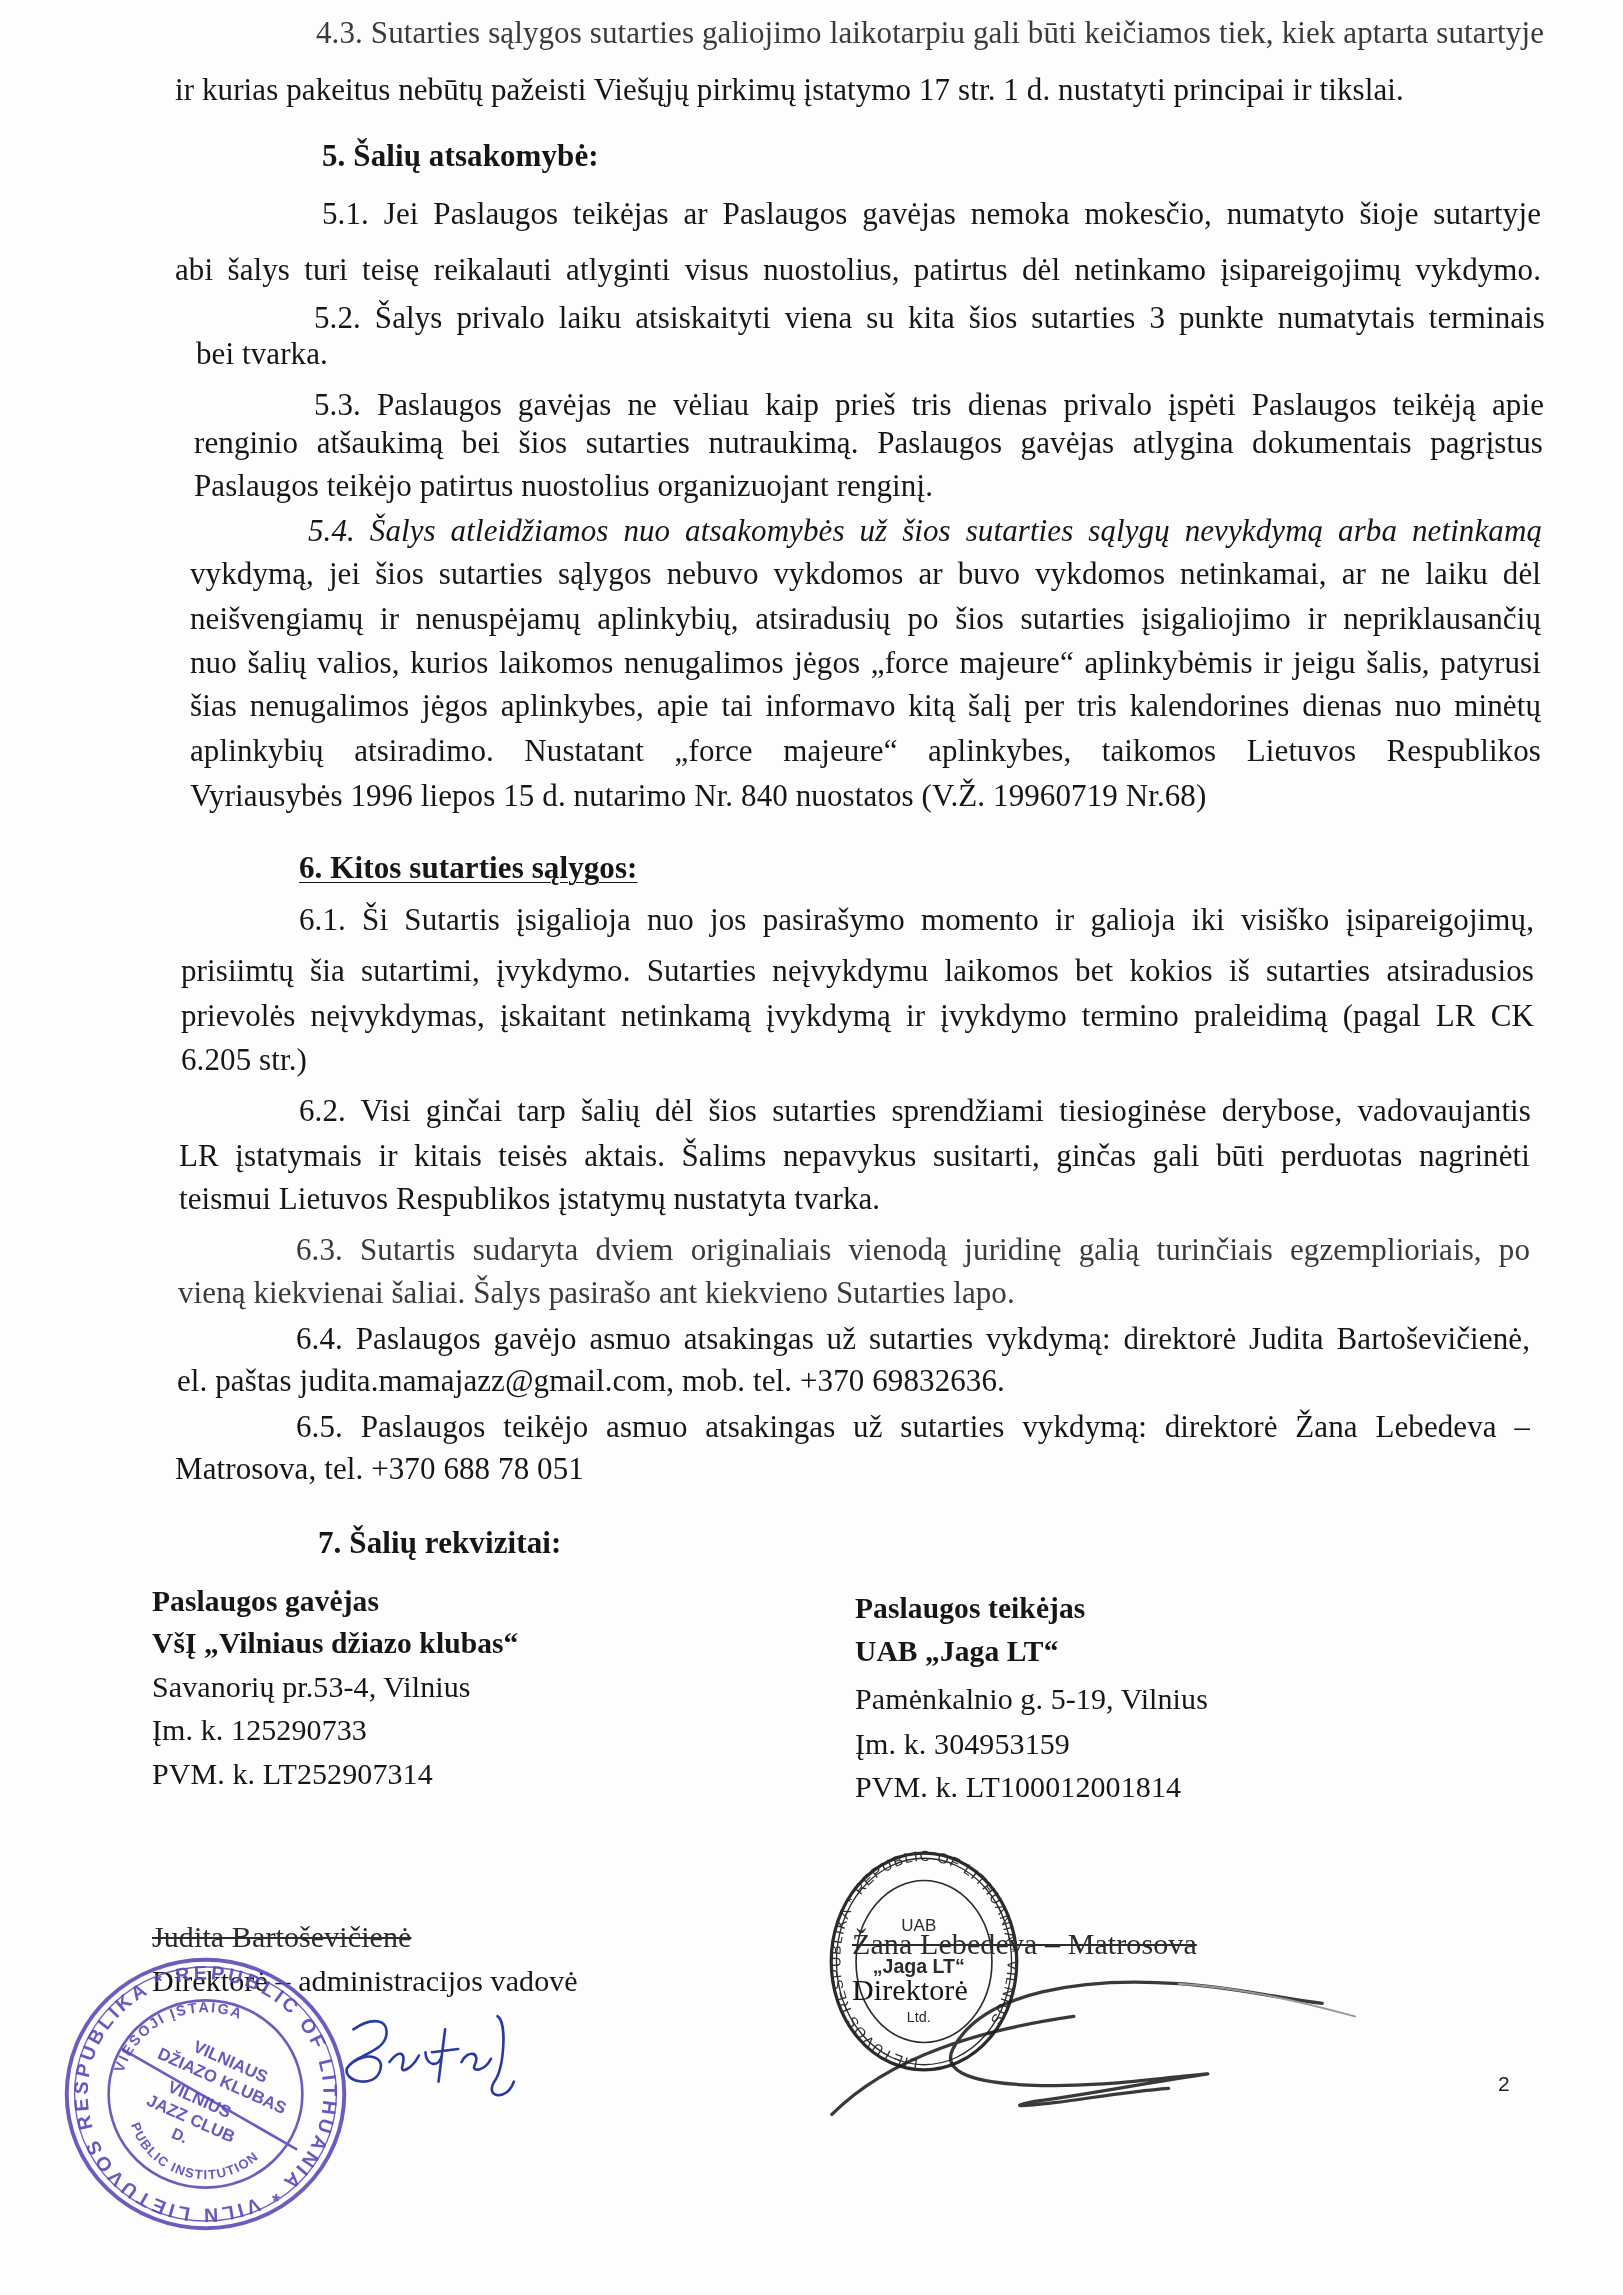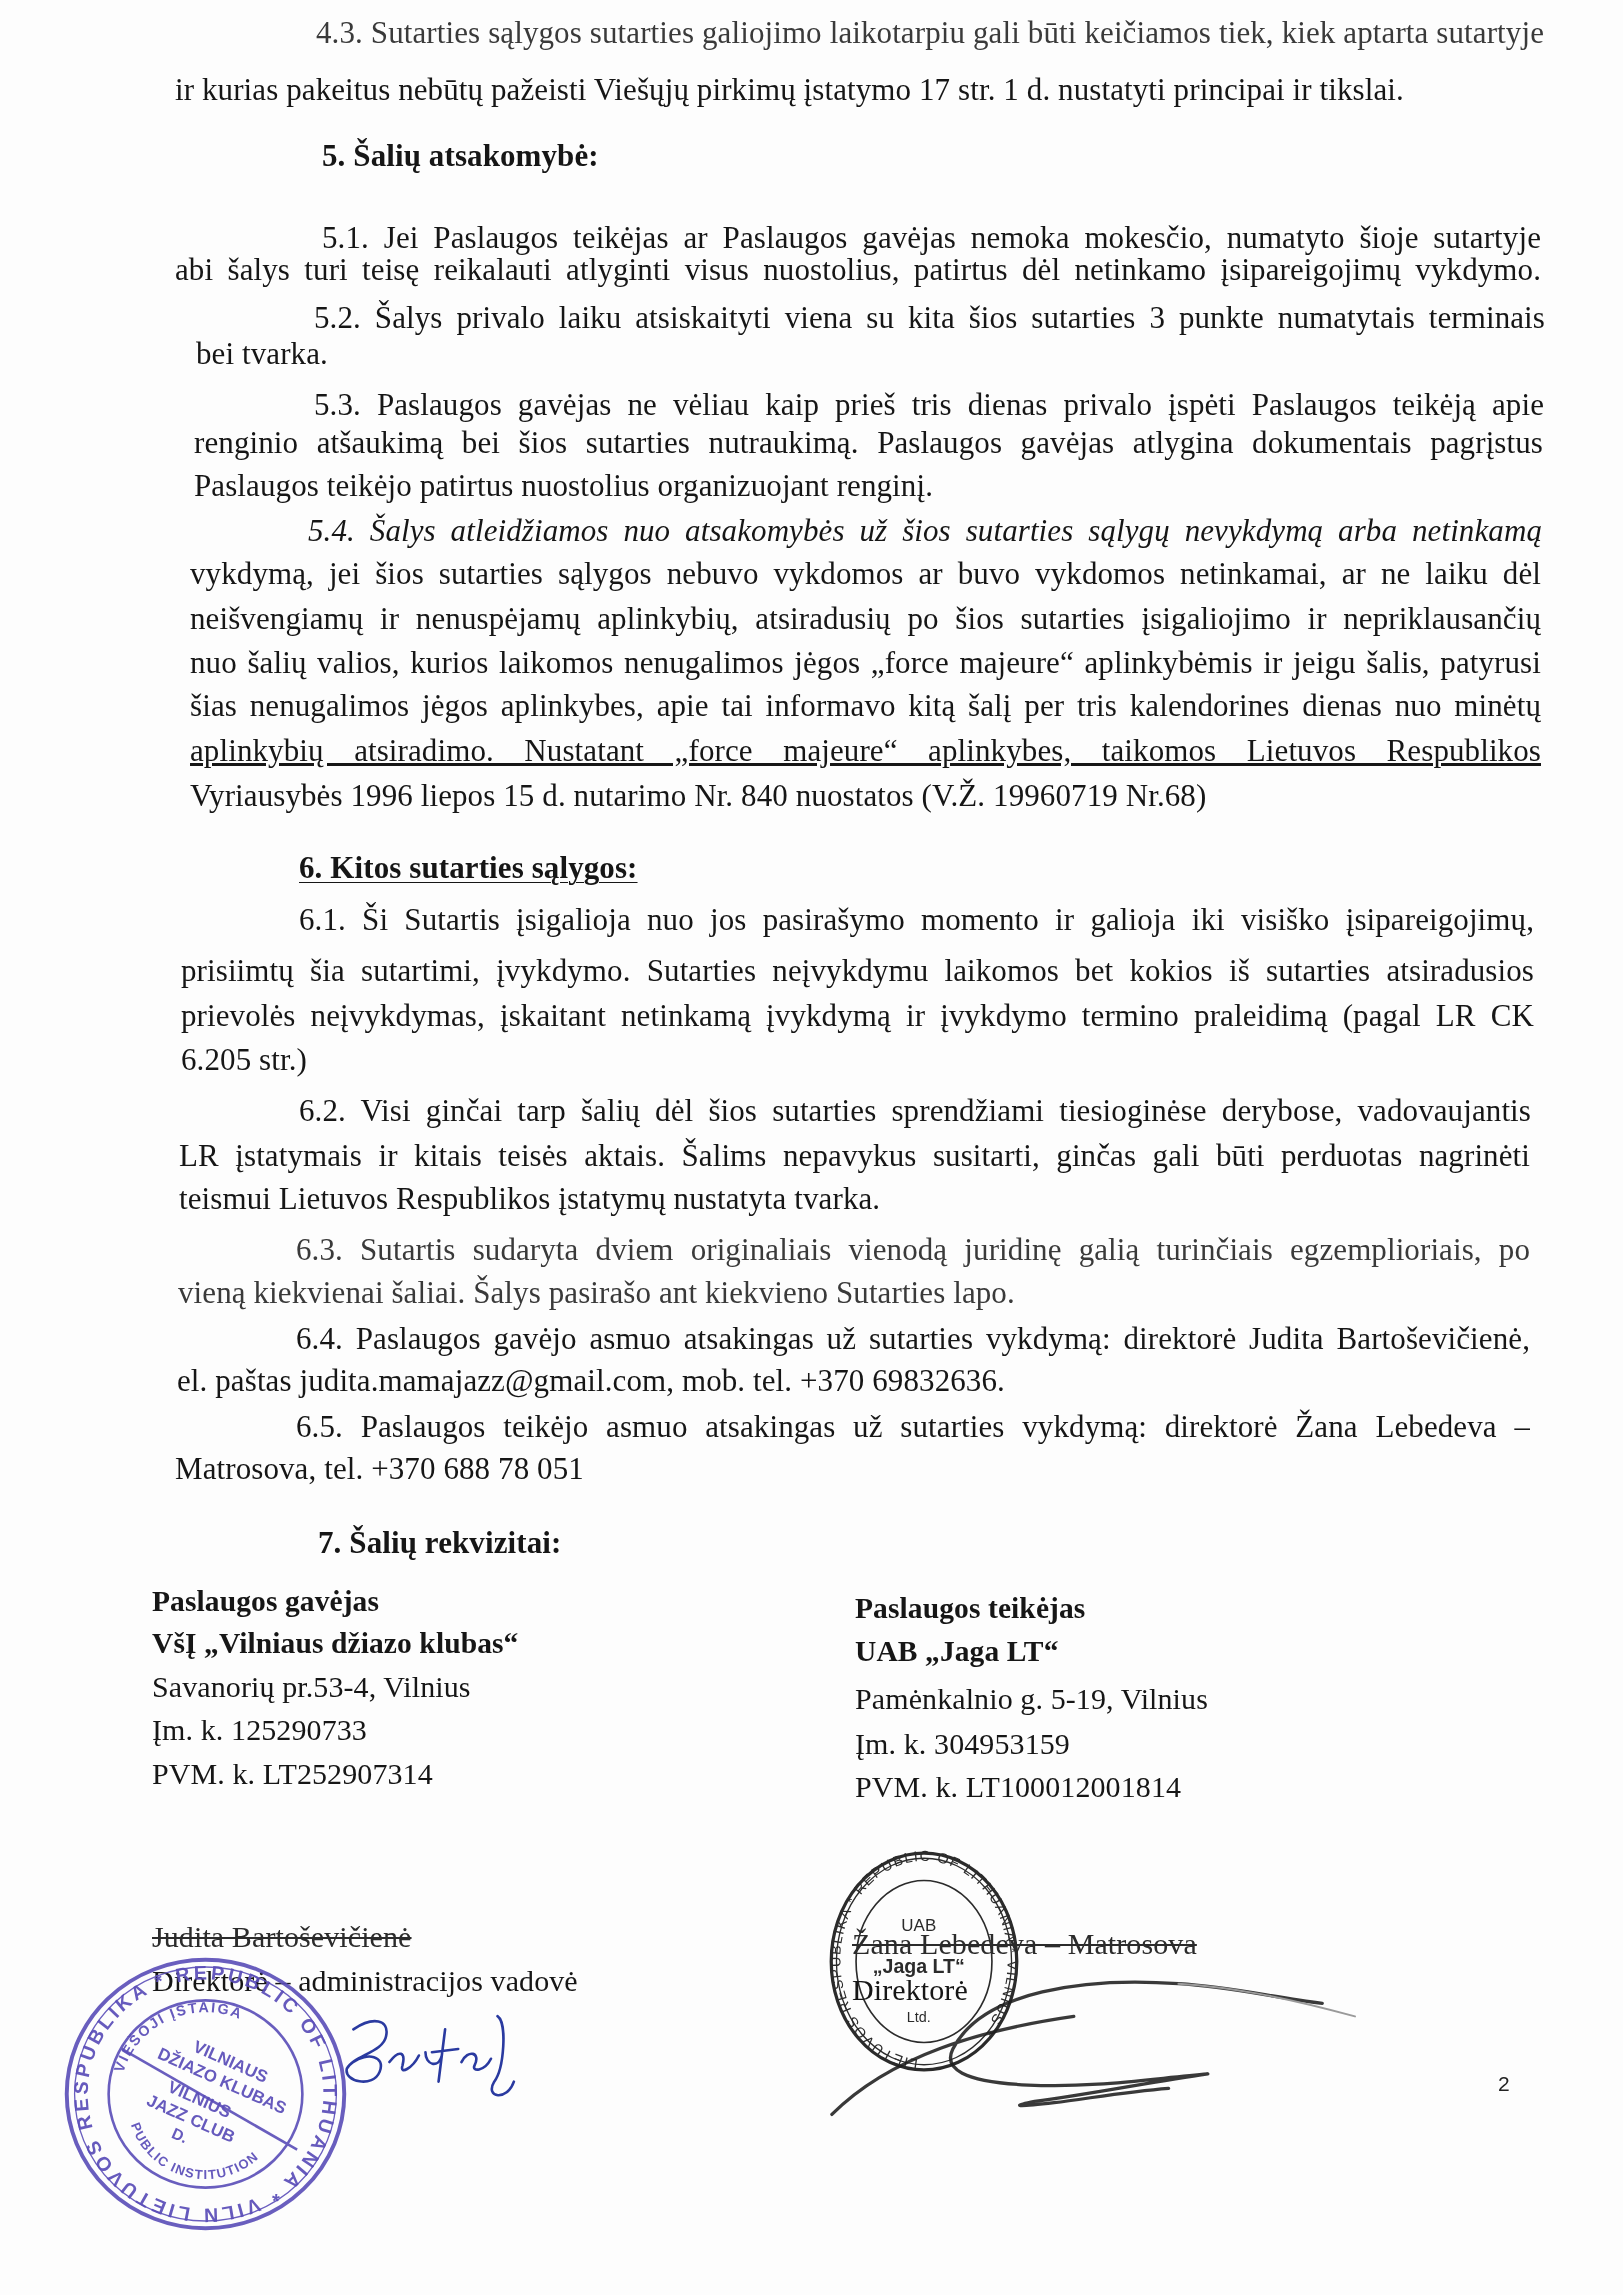--- a/index.html
+++ b/index.html
@@ -46,42 +46,42 @@
 <div class="page">
 
   <div>
     <div class="ln just faint" style="left:316px; top:14.4px; width:1228px;">4.3. Sutarties sąlygos sutarties galiojimo laikotarpiu gali būti keičiamos tiek, kiek aptarta sutartyje</div>
     <div class="ln" style="left:175px; top:71px;">ir kurias pakeitus nebūtų pažeisti Viešųjų pirkimų įstatymo 17 str. 1 d. nustatyti principai ir tikslai.</div>
   </div>
 
   <div class="ln heading" style="left:322px; top:137px;">5. Šalių atsakomybė:</div>
 
   <div>
-    <div class="ln just" style="left:322px; top:195px; width:1219px;margin-top:24px;">5.1. Jei Paslaugos teikėjas ar Paslaugos gavėjas nemoka mokesčio, numatyto šioje sutartyje</div>
+    <div class="ln just" style="left:322px; top:195px; width:1219px;">5.1. Jei Paslaugos teikėjas ar Paslaugos gavėjas nemoka mokesčio, numatyto šioje sutartyje</div>
     <div class="ln just" style="left:175px; top:251px; width:1366px;">abi šalys turi teisę reikalauti atlyginti visus nuostolius, patirtus dėl netinkamo įsipareigojimų vykdymo.</div>
   </div>
 
   <div>
     <div class="ln just" style="left:314px; top:299px; width:1231px;">5.2. Šalys privalo laiku atsiskaityti viena su kita šios sutarties 3 punkte numatytais terminais</div>
     <div class="ln" style="left:196px; top:335px;">bei tvarka.</div>
   </div>
 
   <div>
     <div class="ln just" style="left:314px; top:386px; width:1230px;">5.3. Paslaugos gavėjas ne vėliau kaip prieš tris dienas privalo įspėti Paslaugos teikėją apie</div>
     <div class="ln just" style="left:194px; top:424px; width:1349px;">renginio atšaukimą bei šios sutarties nutraukimą. Paslaugos gavėjas atlygina dokumentais pagrįstus</div>
     <div class="ln" style="left:194px; top:467px;">Paslaugos teikėjo patirtus nuostolius organizuojant renginį.</div>
   </div>
 
   <div>
     <div class="ln just" style="left:308px; top:512px; width:1234px;font-style:italic;">5.4. Šalys atleidžiamos nuo atsakomybės už šios sutarties sąlygų nevykdymą arba netinkamą</div>
     <div class="ln just" style="left:190px; top:555px; width:1351px;">vykdymą, jei šios sutarties sąlygos nebuvo vykdomos ar buvo vykdomos netinkamai, ar ne laiku dėl</div>
     <div class="ln just" style="left:190px; top:600px; width:1351px;">neišvengiamų ir nenuspėjamų aplinkybių, atsiradusių po šios sutarties įsigaliojimo ir nepriklausančių</div>
     <div class="ln just" style="left:190px; top:644px; width:1351px;">nuo šalių valios, kurios laikomos nenugalimos jėgos „force majeure“ aplinkybėmis ir jeigu šalis, patyrusi</div>
     <div class="ln just" style="left:190px; top:687px; width:1351px;">šias nenugalimos jėgos aplinkybes, apie tai informavo kitą šalį per tris kalendorines dienas nuo minėtų</div>
-    <div class="ln just" style="left:190px; top:732px; width:1351px;text-decoration:underline;">aplinkybių atsiradimo. Nustatant „force majeure“ aplinkybes, taikomos Lietuvos Respublikos</div>
+    <div class="ln just" style="left:190px; top:732px; width:1351px;">aplinkybių atsiradimo. Nustatant „force majeure“ aplinkybes, taikomos Lietuvos Respublikos</div>
     <div class="ln" style="left:190px; top:777px;">Vyriausybės 1996 liepos 15 d. nutarimo Nr. 840 nuostatos (V.Ž. 19960719 Nr.68)</div>
   </div>
 
   <div class="ln heading underline" style="left:299px; top:849px;text-align:right;">6. Kitos sutarties sąlygos:</div>
 
   <div>
     <div class="ln just" style="left:299px; top:901px; width:1235px;">6.1. Ši Sutartis įsigalioja nuo jos pasirašymo momento ir galioja iki visiško įsipareigojimų,</div>
     <div class="ln just" style="left:181px; top:952px; width:1353px;">prisiimtų šia sutartimi, įvykdymo. Sutarties neįvykdymu laikomos bet kokios iš sutarties atsiradusios</div>
     <div class="ln just" style="left:181px; top:997px; width:1353px;">prievolės neįvykdymas, įskaitant netinkamą įvykdymą ir įvykdymo termino praleidimą (pagal LR CK</div>
     <div class="ln" style="left:181px; top:1041px;">6.205 str.)</div>

